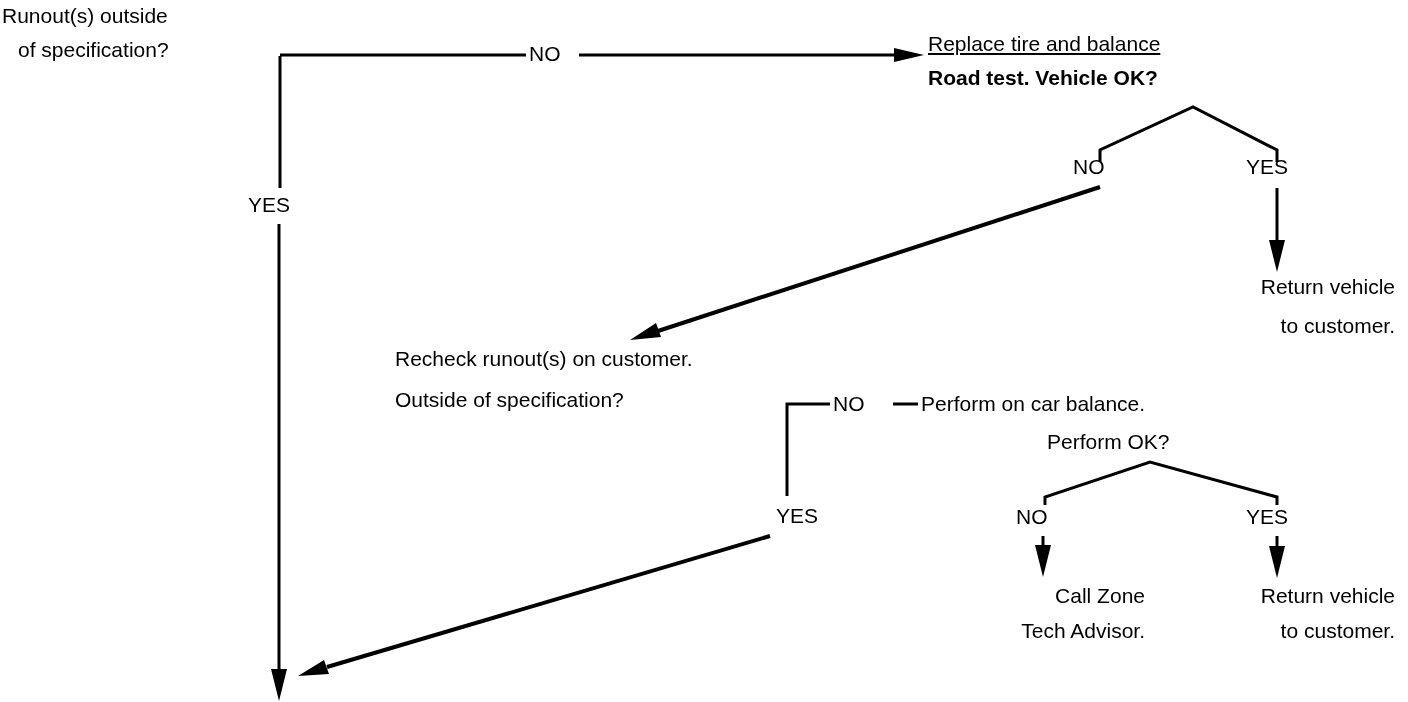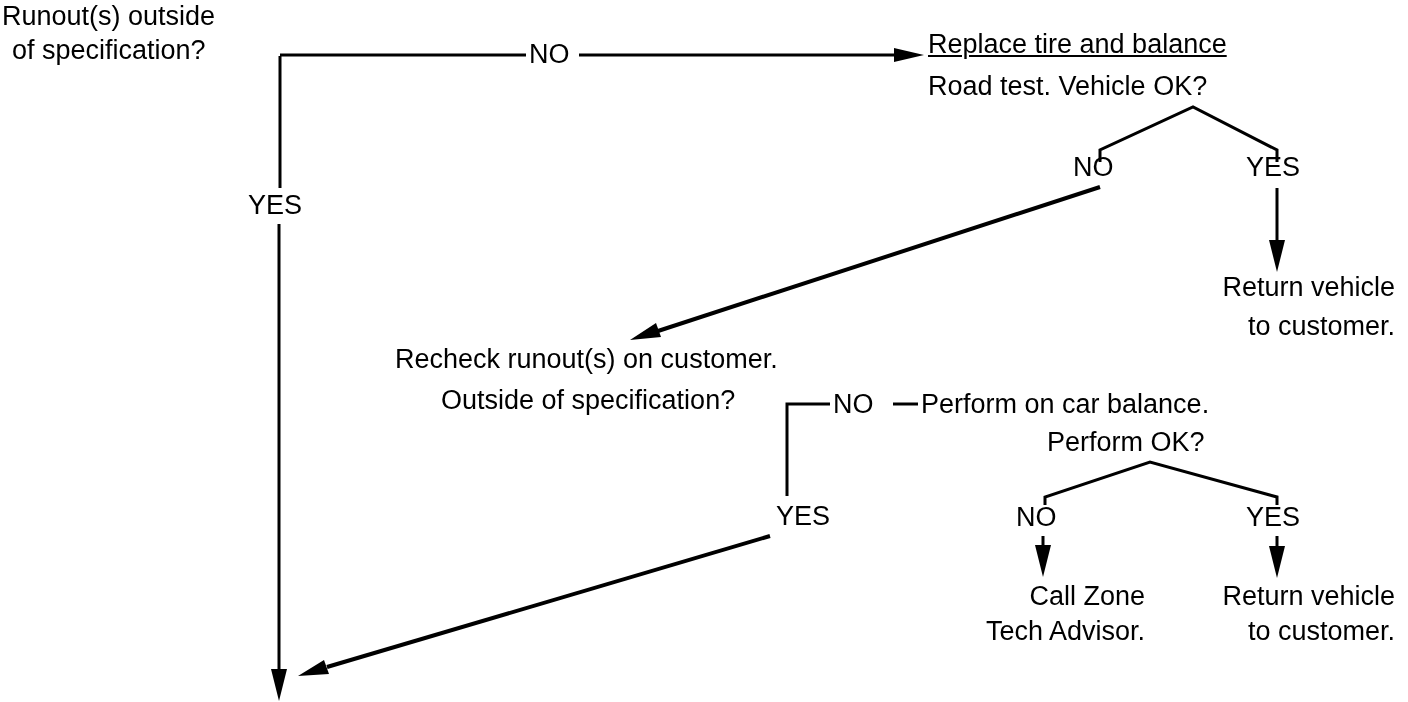--- a/index.html
+++ b/index.html
@@ -12,21 +12,21 @@
     color: #000;
     overflow: hidden;
   }
   #wires {
     position: absolute;
     left: 0; top: 0;
     width: 1408px; height: 702px;
   }
   .txt {
     position: absolute;
-    font-size: 27px;
+    font-size: 21px;
     line-height: 28px;
     white-space: nowrap;
     color: #000;
   }
   .ctr { text-align: right; }
 </style>
 </head>
 <body>
 
 <div id="canvas">
@@ -62,42 +62,42 @@
       <polygon points="630,340 656,323 661,337"></polygon>
       <polygon points="1277,272 1269,240 1285,240"></polygon>
       <polygon points="1043,577 1035,545 1051,545"></polygon>
       <polygon points="1277,578 1269,546 1285,546"></polygon>
       <polygon points="298,676 324,660 329,674"></polygon>
     </g>
   </svg>
 
   <div>
     <div class="txt" style="left:2px; top:2px;">Runout(s) outside</div>
-    <div class="txt" style="left:12px; top:36px;text-align:center;">of specification?</div>
+    <div class="txt" style="left:18px; top:36px;text-align:center;">of specification?</div>
   </div>
 
   <div class="txt" style="left:529px; top:40px;">NO</div>
   <div class="txt" style="left:248px; top:191px;">YES</div>
 
   <div>
     <div class="txt" style="left:928px; top:30px;text-decoration:underline;">Replace tire and balance</div>
-    <div class="txt" style="left:928px; top:72px;">Road test. Vehicle OK?</div>
+    <div class="txt" style="left:928px; top:64px;font-weight:bold;">Road test. Vehicle OK?</div>
   </div>
 
   <div class="txt" style="left:1073px; top:153px;">NO</div>
   <div class="txt" style="left:1246px; top:153px;">YES</div>
 
   <div>
     <div class="txt ctr" style="left:1160px; top:273px; width:235px;">Return vehicle</div>
     <div class="txt ctr" style="left:1160px; top:312px; width:235px;">to customer.</div>
   </div>
 
   <div>
     <div class="txt" style="left:395px; top:345px;">Recheck runout(s) on customer.</div>
-    <div class="txt" style="left:395px; top:386px;margin-left:46px;">Outside of specification?</div>
+    <div class="txt" style="left:395px; top:386px;">Outside of specification?</div>
   </div>
 
   <div class="txt" style="left:833px; top:390px;">NO</div>
   <div class="txt" style="left:776px; top:502px;">YES</div>
 
   <div>
     <div class="txt" style="left:921px; top:390px;text-align:center;">Perform on car balance.</div>
     <div class="txt" style="left:1047px; top:428px;">Perform OK?</div>
   </div>
 

